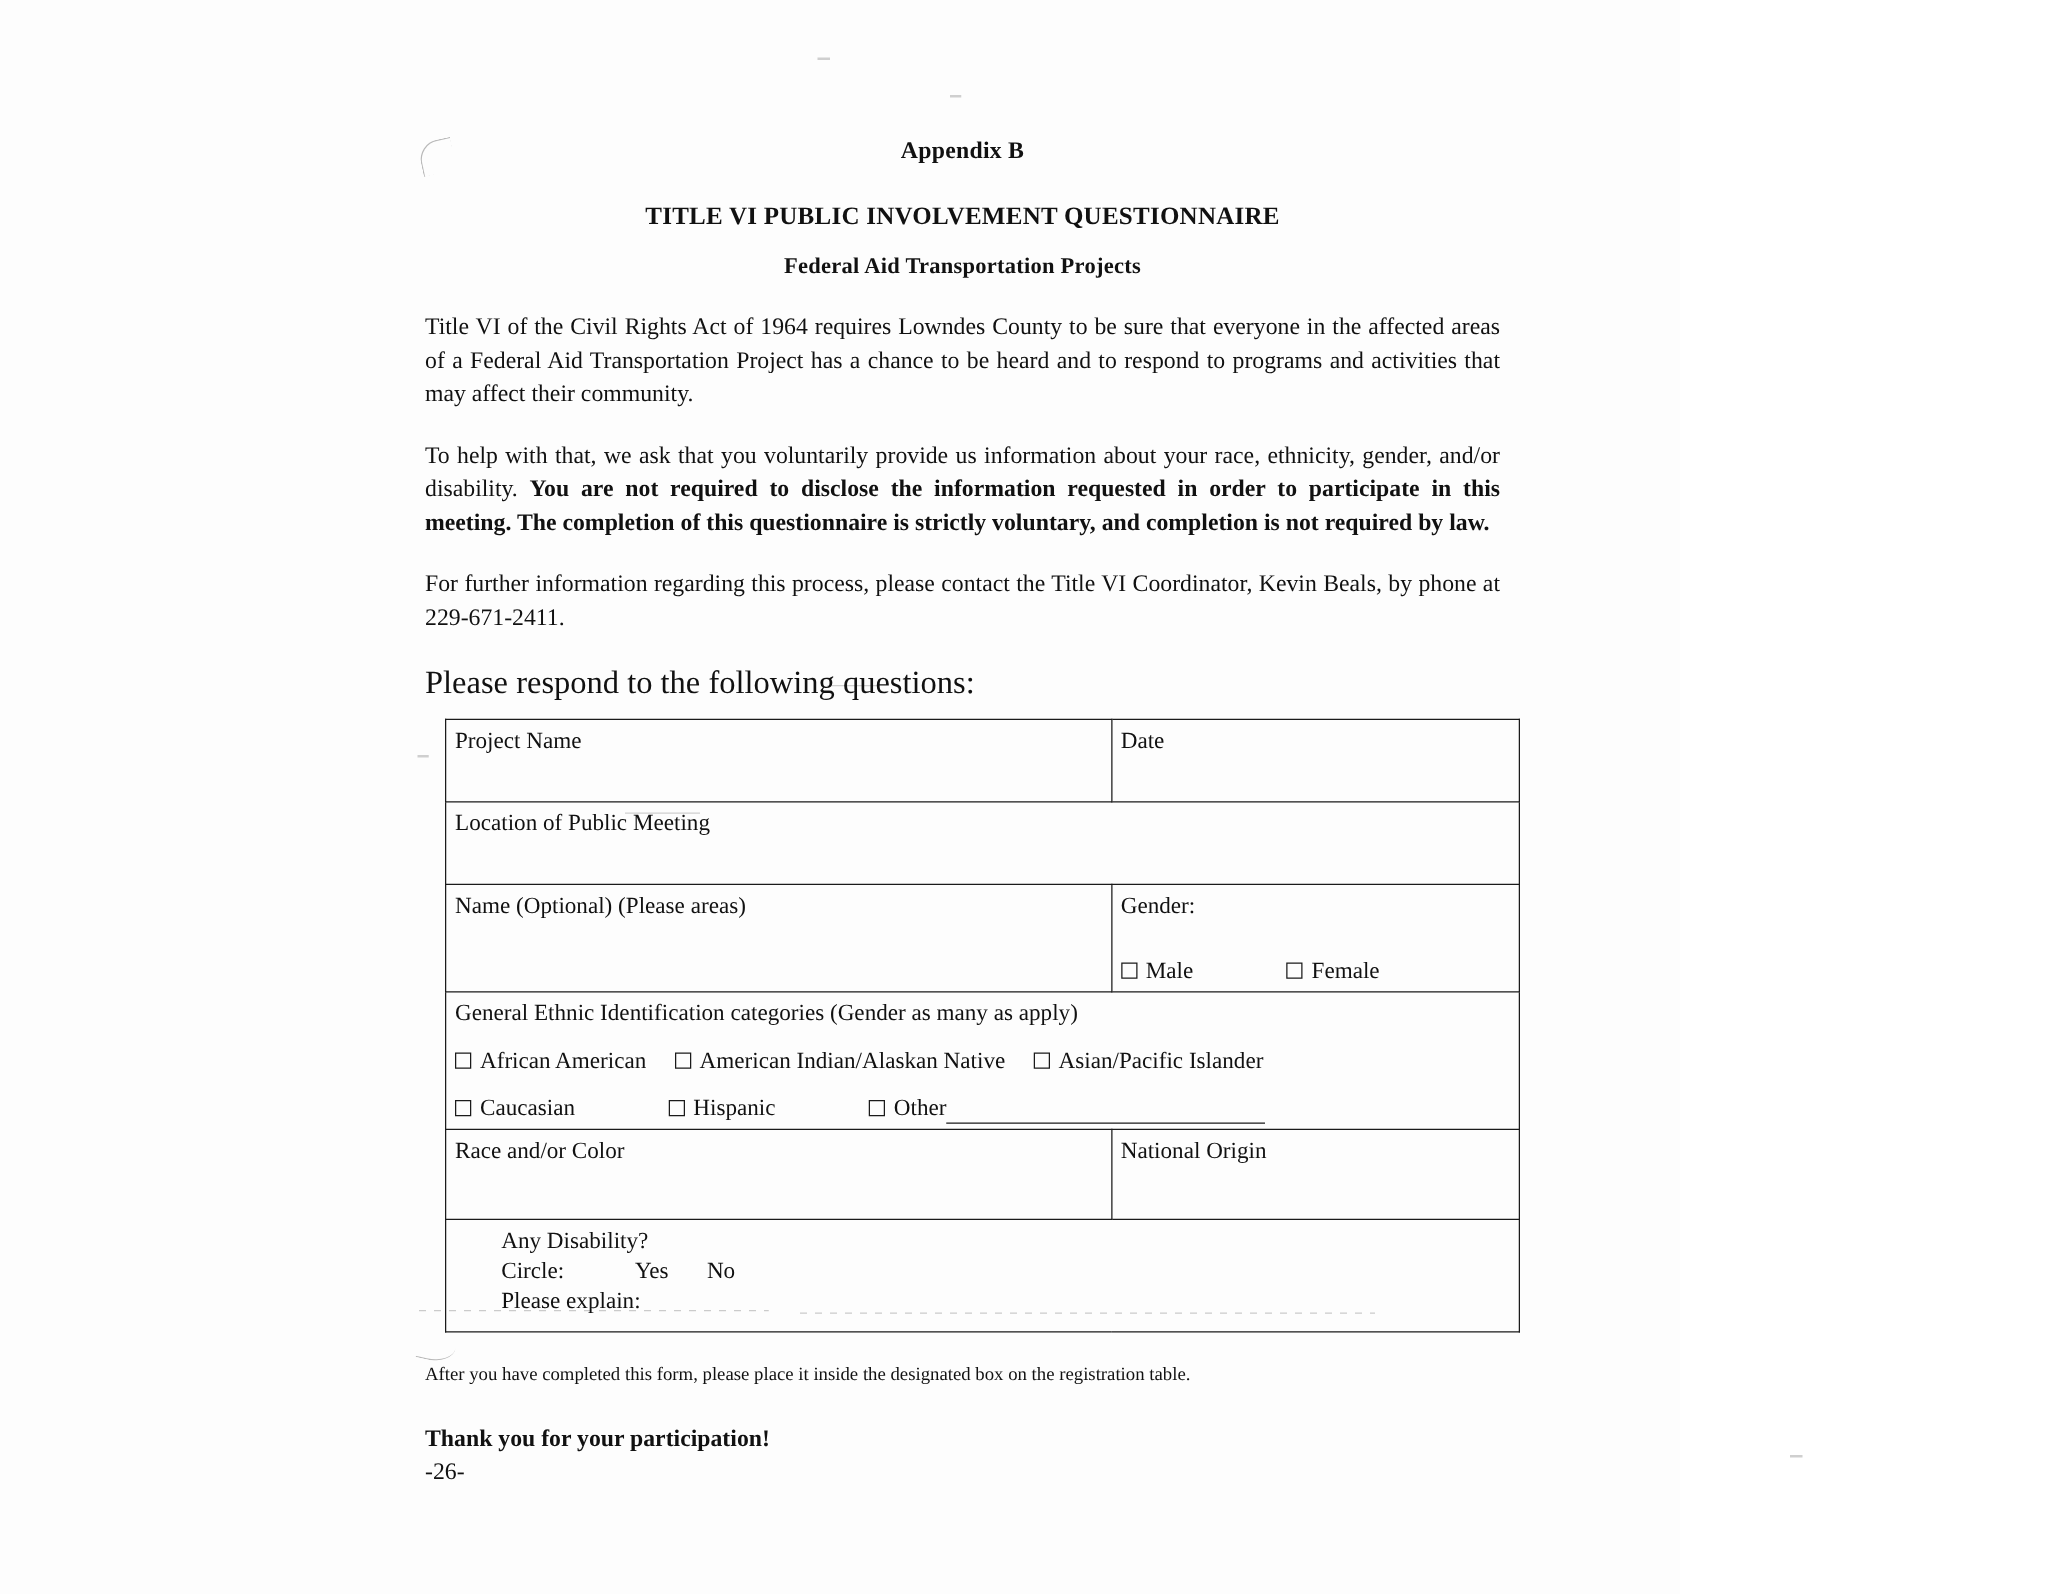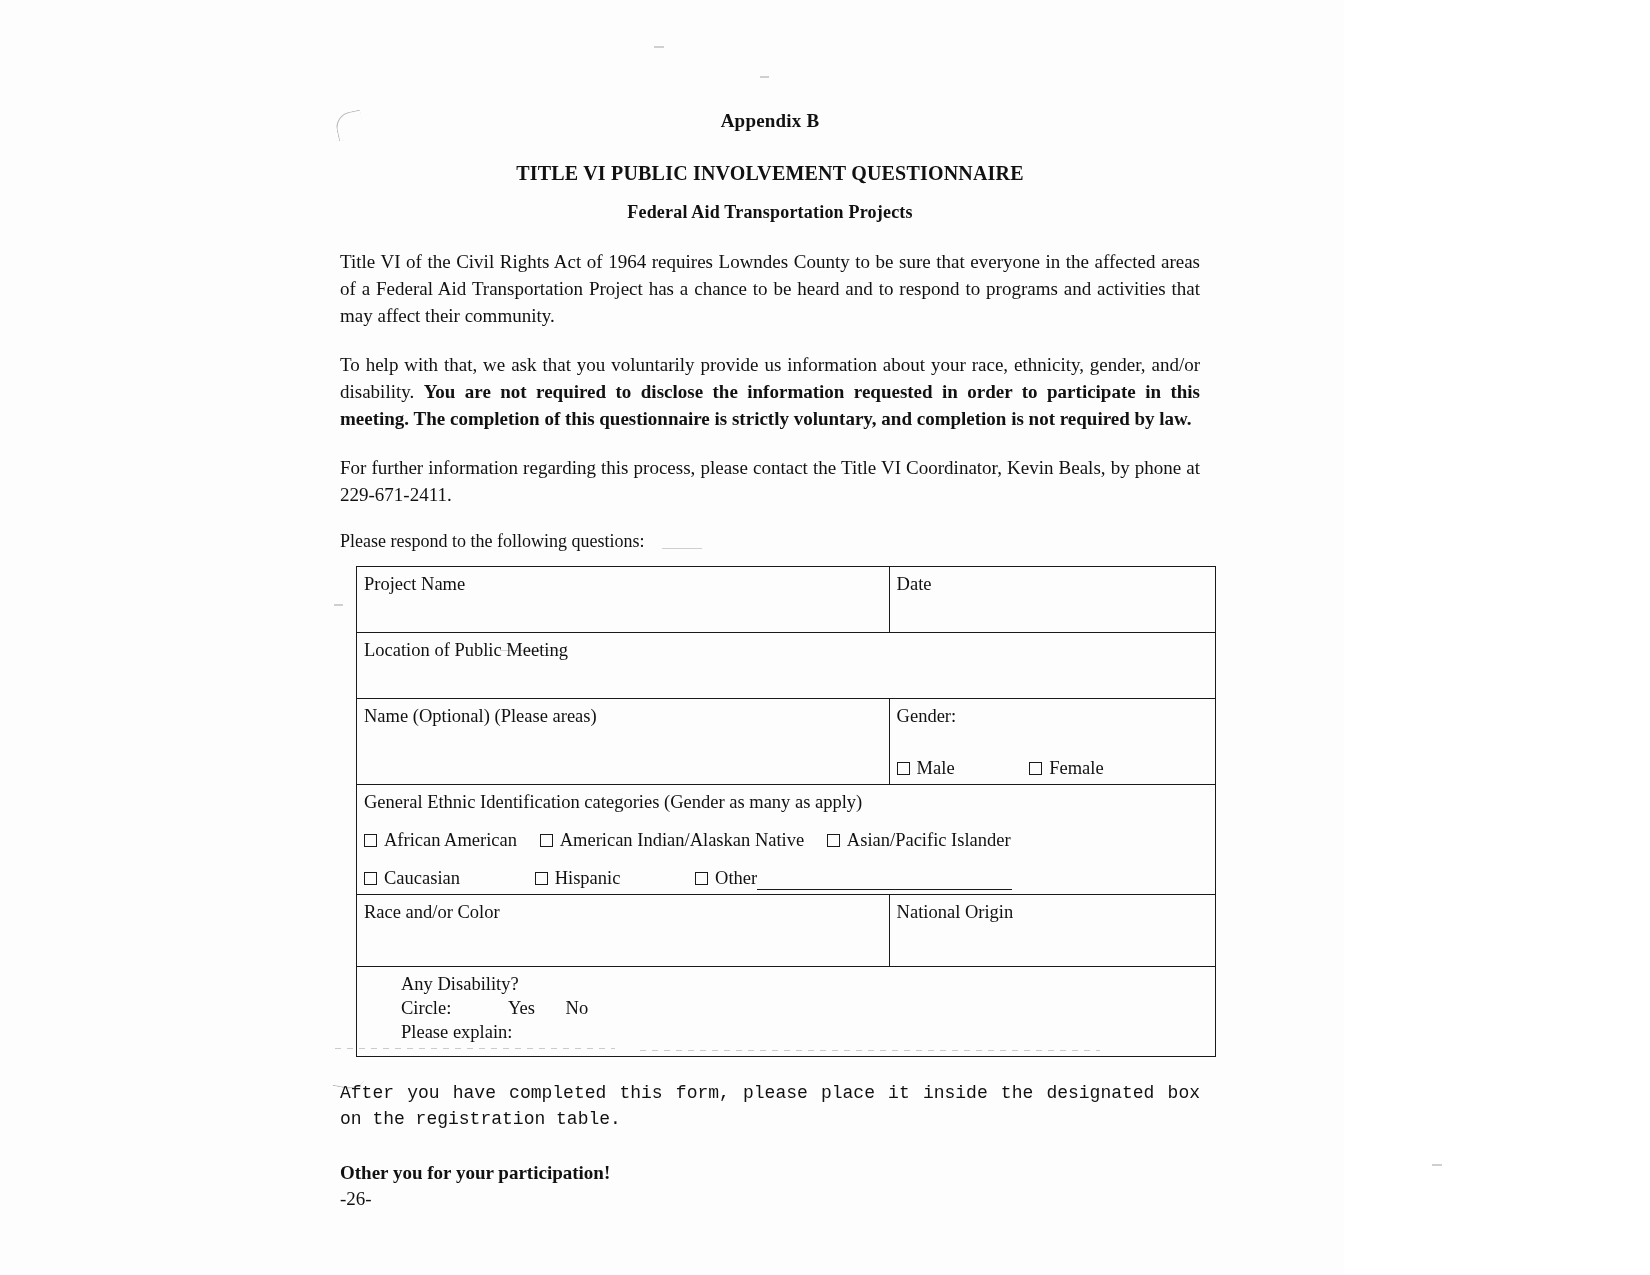--- a/index.html
+++ b/index.html
@@ -37,21 +37,21 @@
   .t2 { font-size: 20px; margin-bottom: 17px; }
   .t3 { font-size: 18px; margin-bottom: 26px; }
   p.body-par {
     font-size: 19px;
     line-height: 1.42;
     text-align: justify;
     margin: 0 0 22px 0;
   }
   .bold { font-weight: bold; }
   .prompt {
-    font-size: 18px;
+    font-size: 26px;
     margin: 0 0 14px 0;
   }
   table.form {
     width: 100%;
     border-collapse: collapse;
     table-layout: fixed;
     margin-left: 16px;
   }
   table.form td {
     border: 1.6px solid #1a1a1a;
@@ -83,25 +83,24 @@
     height: 15px;
     vertical-align: bottom;
   }
   .gender-line {
     margin-top: 28px;
   }
   .gender-line .opt:first-child { margin-right: 70px; }
   .disab-line { margin: 0; }
   .indent-pad { padding-left: 52px; }
   .closing {
-    font-size: 18px;
+    font-size: 15px;
     line-height: 1.42;
     text-align: justify;
     margin: 24px 0 0 0;
-    font-family: Liberation Mono, monospace;
   }
   .thanks {
     font-size: 19px;
     font-weight: bold;
     margin-top: 30px;
   }
   .pagenum {
     text-align: left;
     font-size: 19px;
     margin-top: 4px;
@@ -215,17 +214,17 @@
               <span style="padding-left:26px;">No</span>
             </div>
             <div class="disab-line">Please explain:</div>
           </td>
         </tr>
       </tbody>
     </table>
 
     <p class="closing">After you have completed this form, please place it inside the designated box on the registration table.</p>
 
-    <div class="thanks">Other you for your participation!</div>
+    <div class="thanks">Thank you for your participation!</div>
     <div class="pagenum">-26-</div>
 
   </div>
 </div>
 
 </body></html>

